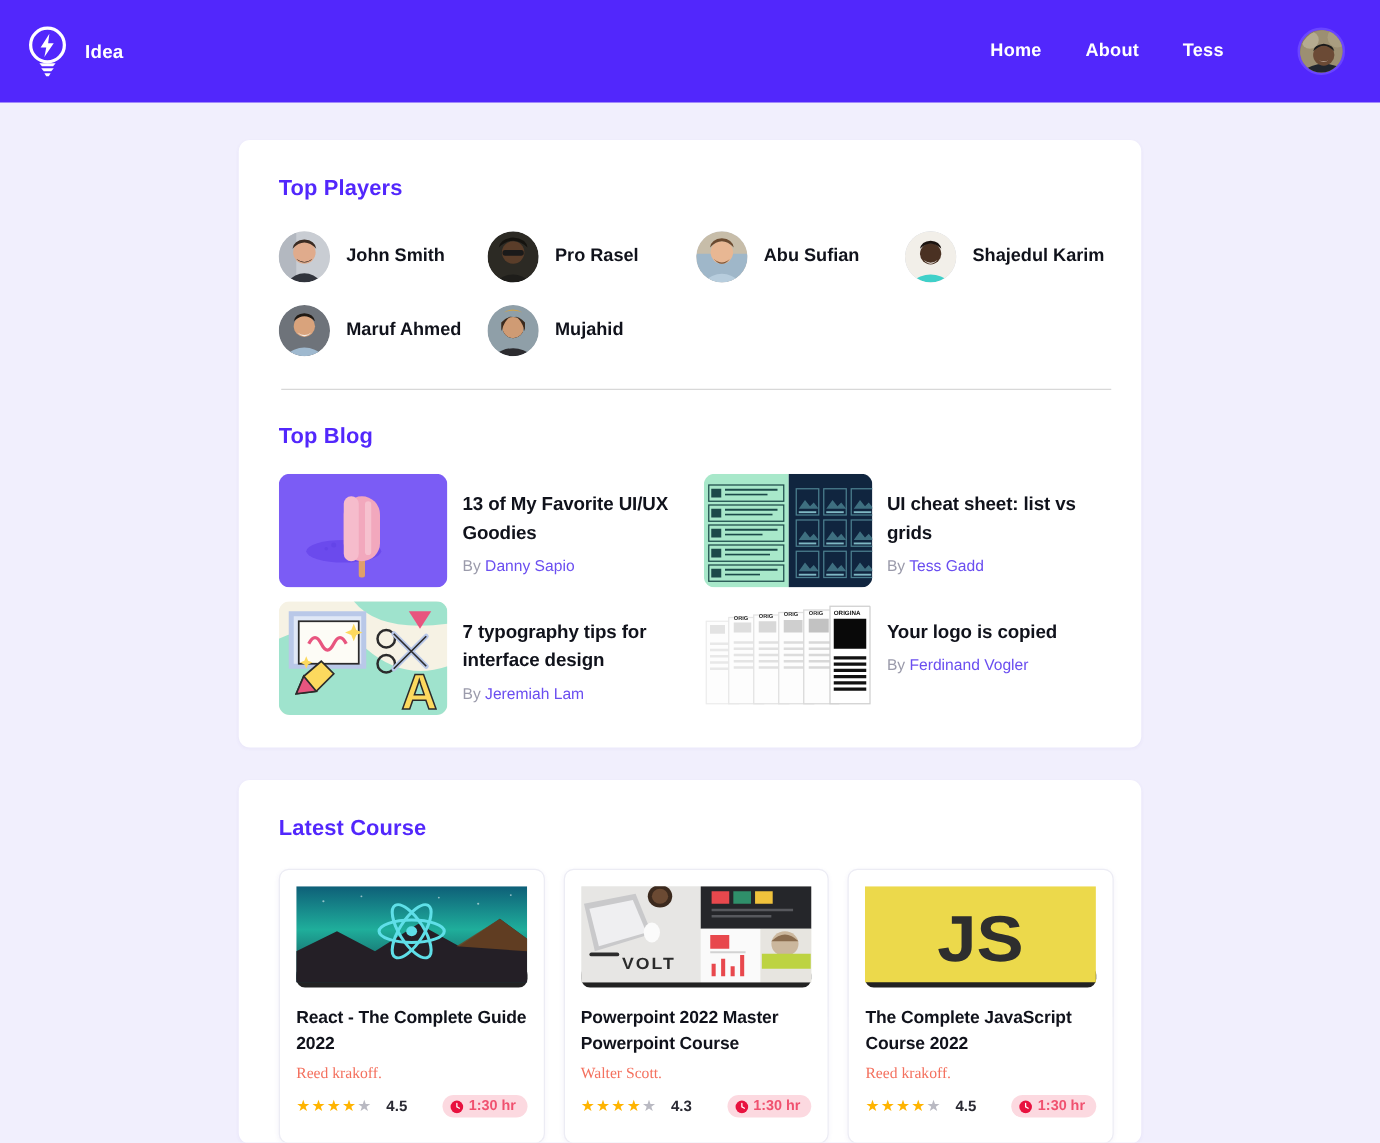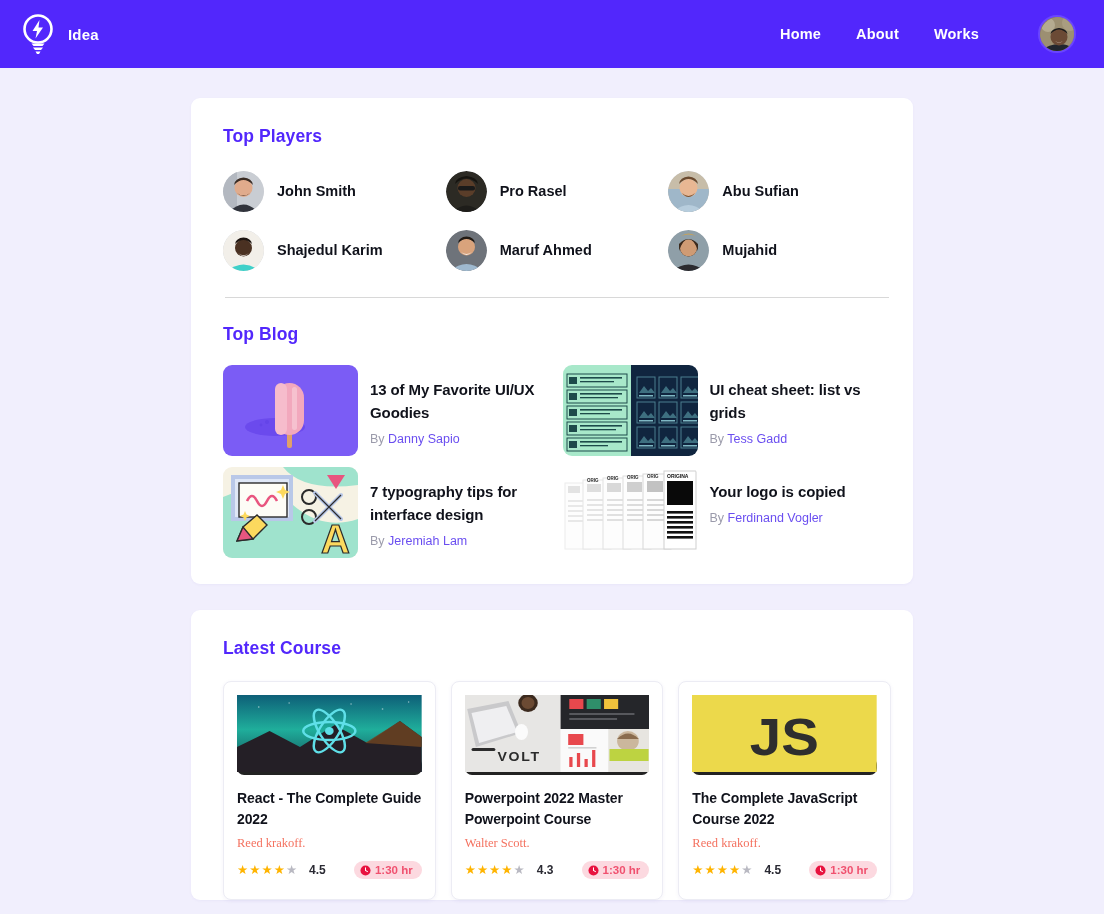--- a/index.html
+++ b/index.html
@@ -5,21 +5,21 @@
   * { box-sizing: border-box; margin: 0; padding: 0; }
   html, body {
     width: 1104px; height: 914px;
     background: #f1effd;
     font-family: "Liberation Sans", sans-serif;
     overflow: hidden;
   }
 
   
   .header {
-    height: 68px; background: #5227fc;
+    height: 82px; background: #5227fc;
     display: flex; align-items: center; justify-content: space-between;
     padding: 0 28px 0 18px;
   }
   .brand { display: flex; align-items: center; gap: 10px; }
   .brand-logo { width: 40px; height: 46px; position: relative; }
   .brand-name { color: #ffffff; font-size: 15px; font-weight: bold; letter-spacing: .2px; }
   .nav { display: flex; align-items: center; gap: 35px; }
   .nav-link {
     color: #ffffff; font-size: 14.5px; font-weight: bold;
     text-decoration: none; letter-spacing: .2px;
@@ -37,21 +37,21 @@
     padding: 28px 22px 26px 32px;
     box-shadow: 0 1px 3px rgba(60,40,160,0.045);
   }
   .section-title {
     color: #5227fc; font-size: 17.5px; font-weight: bold;
     letter-spacing: .1px; margin-bottom: 4px;
   }
 
   
   .players-grid {
-    display: grid; grid-template-columns: repeat(3, 1fr);
+    display: grid; grid-template-columns: repeat(4, 1fr);
     row-gap: 18px; column-gap: 0px; margin-top: 24px;
   }
   .player { display: flex; align-items: center; gap: 13px; }
   .avatar {
     width: 41px; height: 41px; border-radius: 50%; flex: none;
     overflow: hidden; position: relative; background: #d7d9dd;
   }
   .player-name {
     font-size: 14.5px; font-weight: bold; color: #10121b;
     line-height: 1.25; max-width: 110px;
@@ -123,21 +123,21 @@
         <path d="M15 36.5 L25 36.5 L23 39 L17 39 Z" fill="#fff"></path>
         <path d="M17.5 40.5 L22.5 40.5 L21 43 L19 43 Z" fill="#fff"></path>
       </svg>
     </span>
     <span class="brand-name">Idea</span>
   </div>
 
   <nav class="nav">
     <a class="nav-link" href="#">Home</a>
     <a class="nav-link" href="#">About</a>
-    <a class="nav-link" href="#">Works</a>
+    <a class="nav-link" href="#">Tess</a>
     <span class="nav-avatar">
       <svg viewBox="0 0 38 38" width="38" height="38">
         <defs>
             <clipPath id="navclip">
               <circle cx="19" cy="19" r="19"></circle>
             </clipPath>
           </defs>
         <g clip-path="url(#navclip)">
           <rect width="38" height="38" fill="#9c8f72"></rect>
           <circle cx="8" cy="8" r="7" fill="#b5ab90"></circle>

